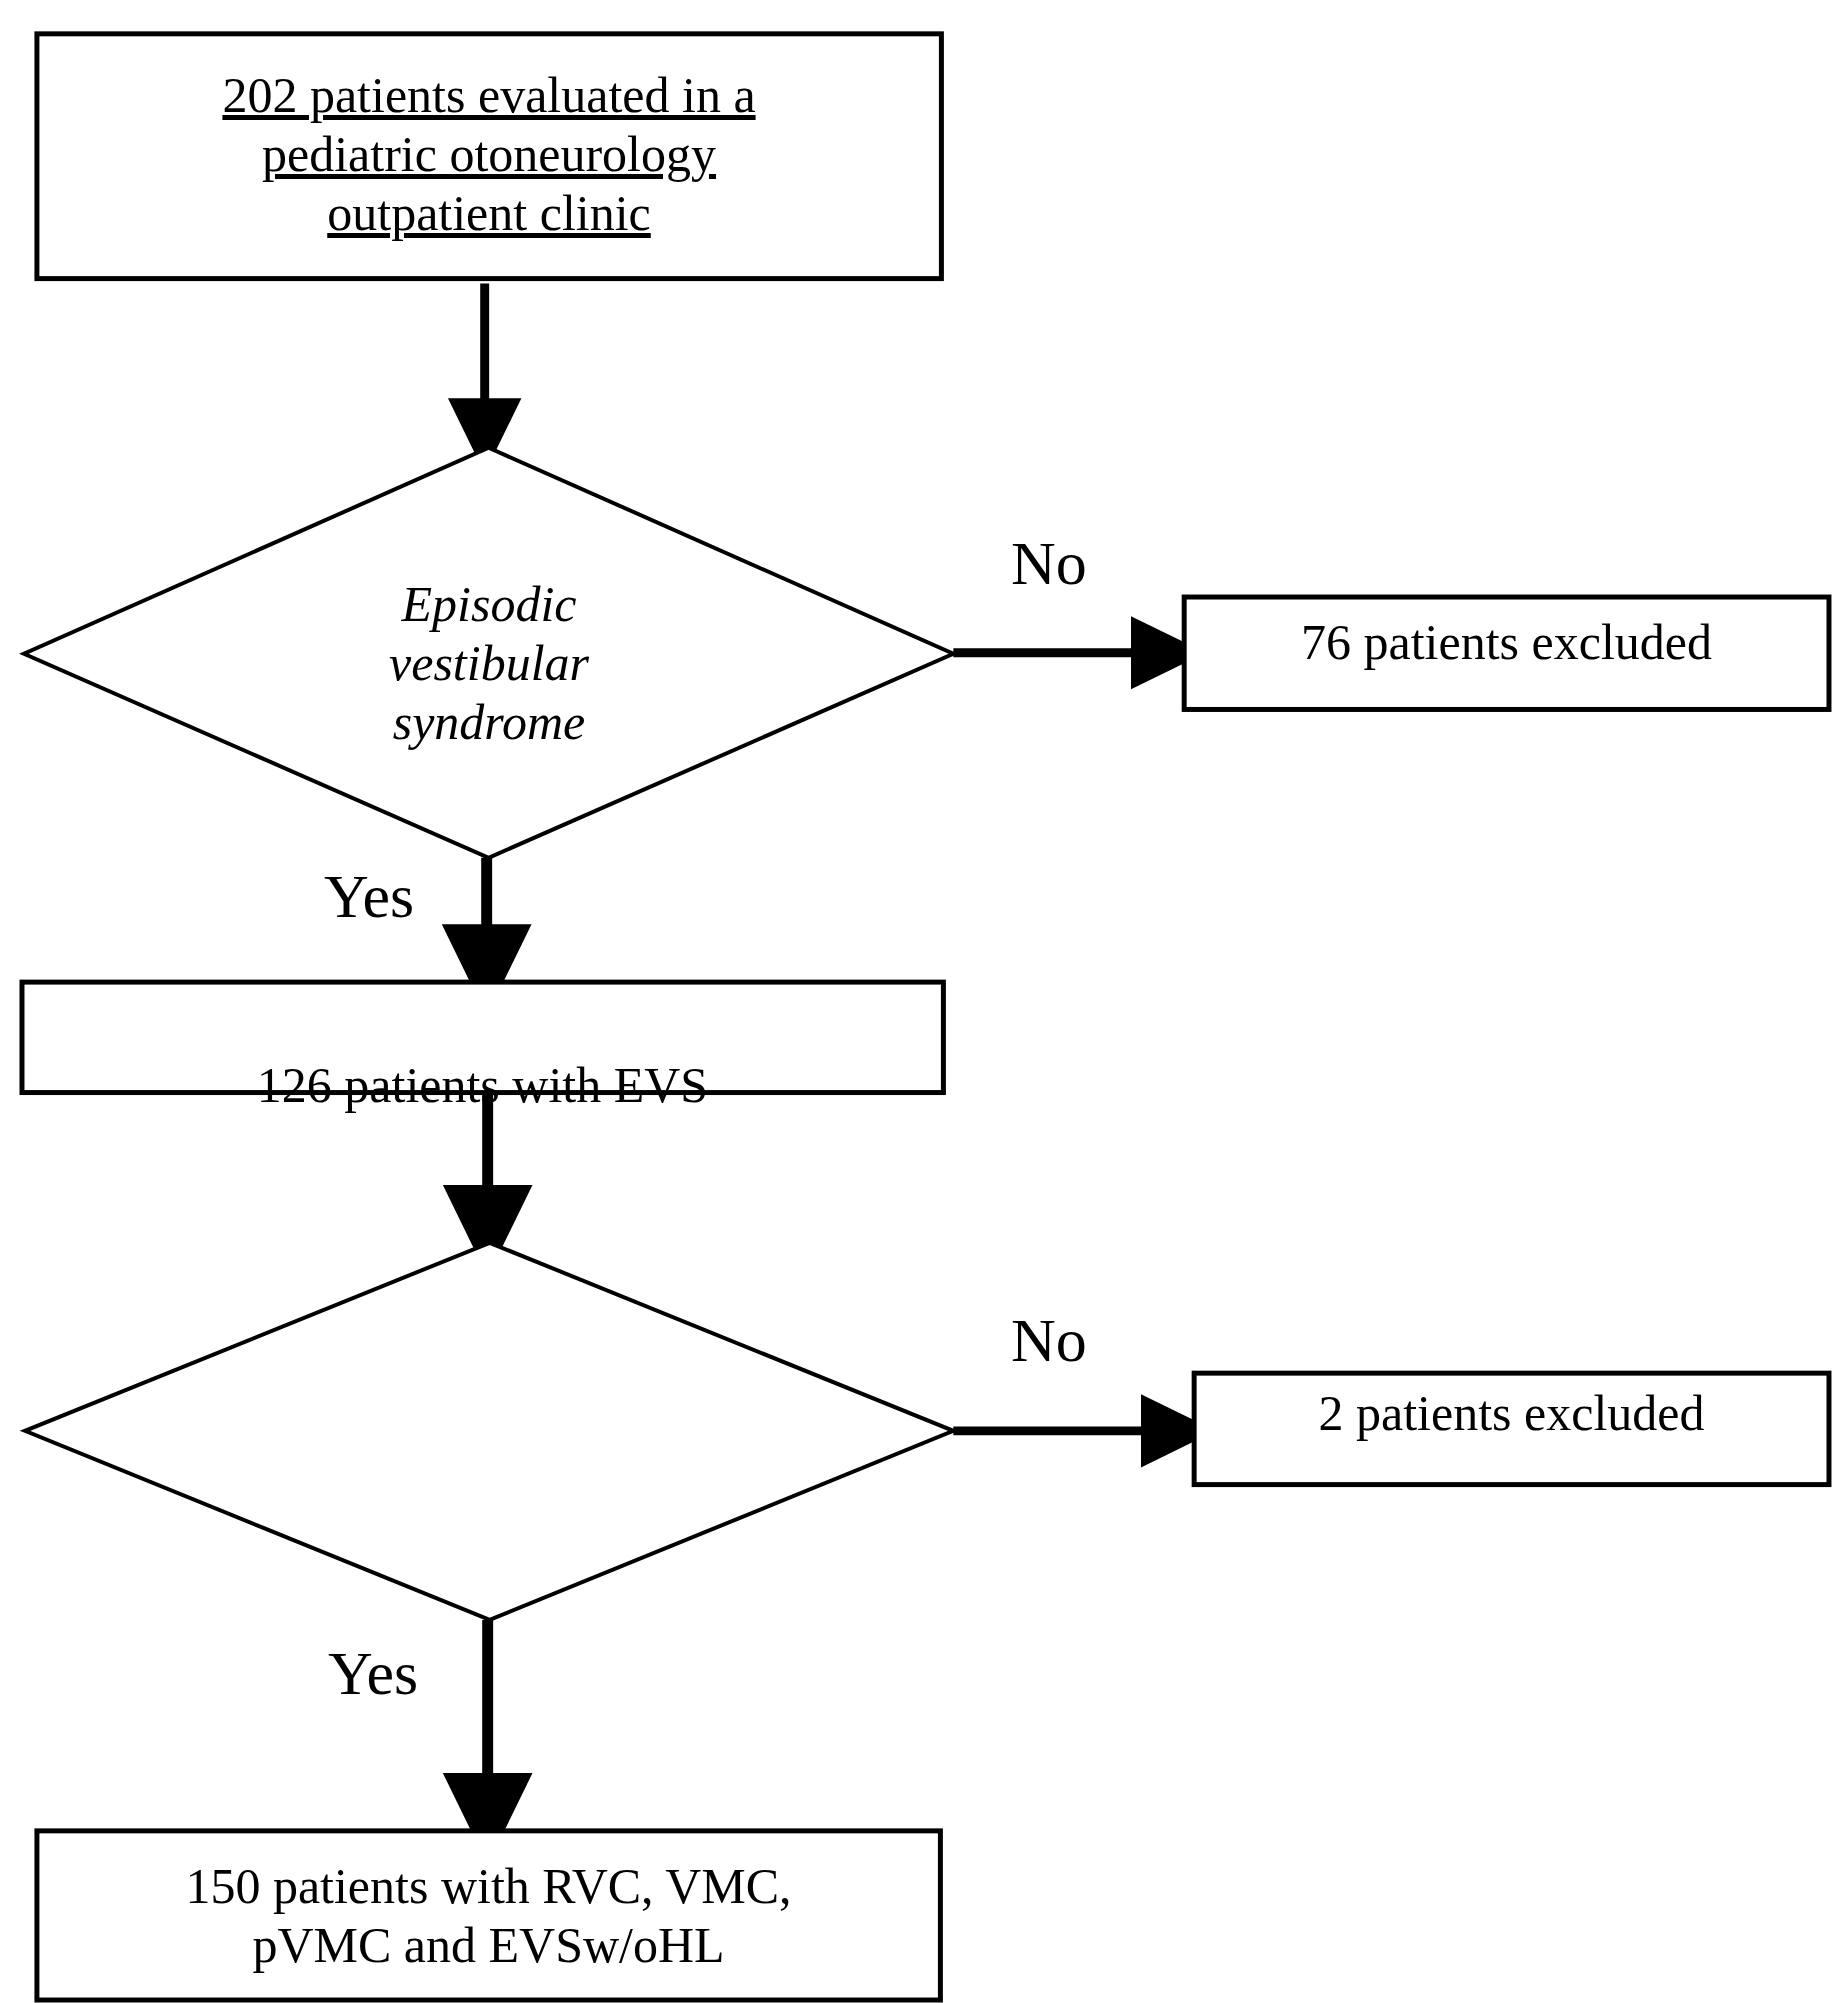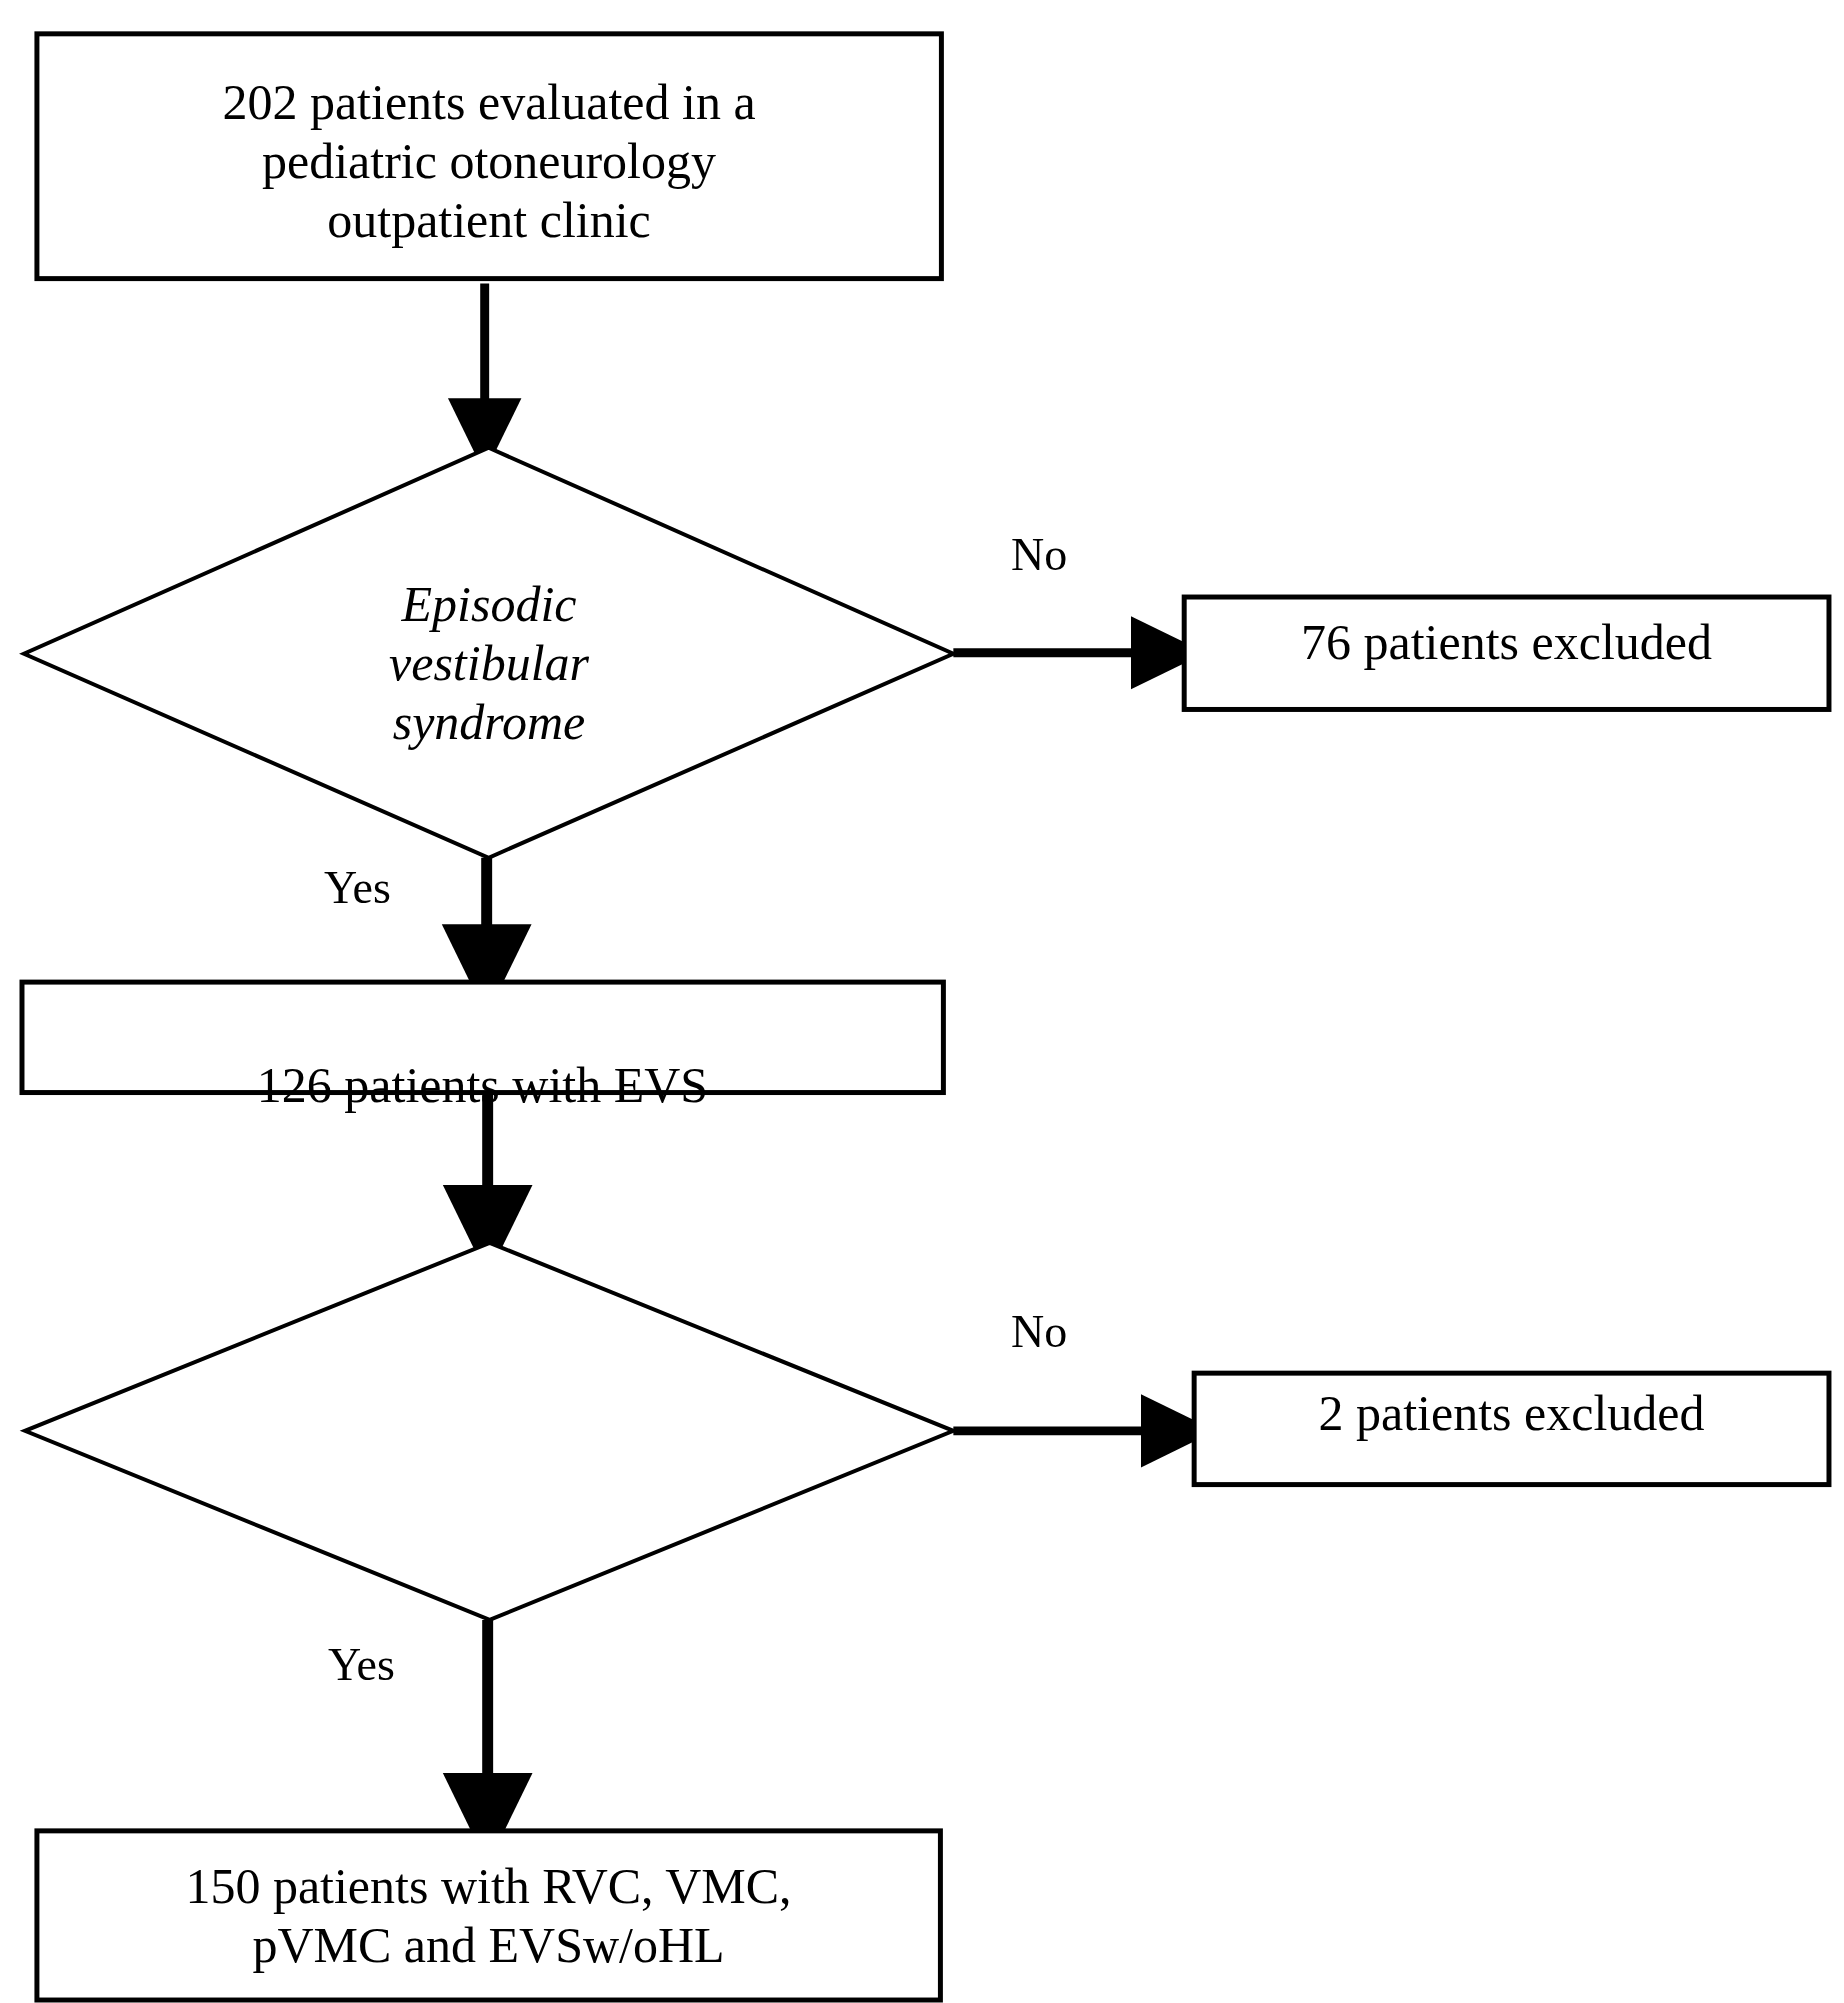--- a/index.html
+++ b/index.html
@@ -33,27 +33,27 @@
     justify-content: center;
     text-align: center;
     line-height: 1.18;
     font-size: 50px;
     color: #000;
     white-space: pre-line;
     pointer-events: none;
   }
   .edge-label {
     position: absolute;
-    font-size: 46px;
+    font-size: 62px;
     color: #000;
     line-height: 1;
     pointer-events: none;
   }
   
-  #box-1-text  { left: 37px;  top: 39px;   width: 904px; height: 245px; }
+  #box-1-text  { left: 37px;  top: 32px;   width: 904px; height: 245px; text-decoration: underline; }
   #box-evs-text{ left: 22px;  top: 1030px;  width: 921px; height: 110px; }
   #box-final-text { left: 37px; top: 1831px; width: 903px; height: 169px; }
   #box-ex1-text { left: 1184px; top: 597px;  width: 645px; height: 90px; }
   #box-ex2-text { left: 1194px; top: 1373px; width: 635px; height: 80px; }
   
   #diamond-1-text { left: 240px; top: 532px;  width: 498px; height: 263px; font-style: italic; }
   #diamond-2-text { left: 241px; top: 1299px; width: 498px; height: 263px; }
   
   #label-no-1  { left: 1011px; top: 532px; }
   #label-yes-1 { left: 324px;  top: 865px; }

